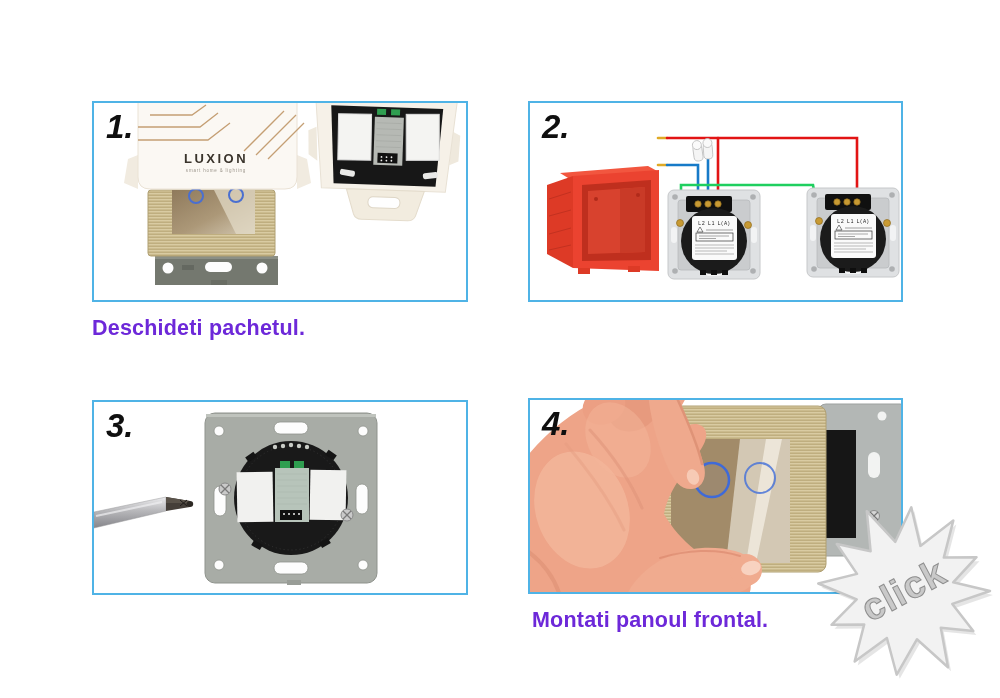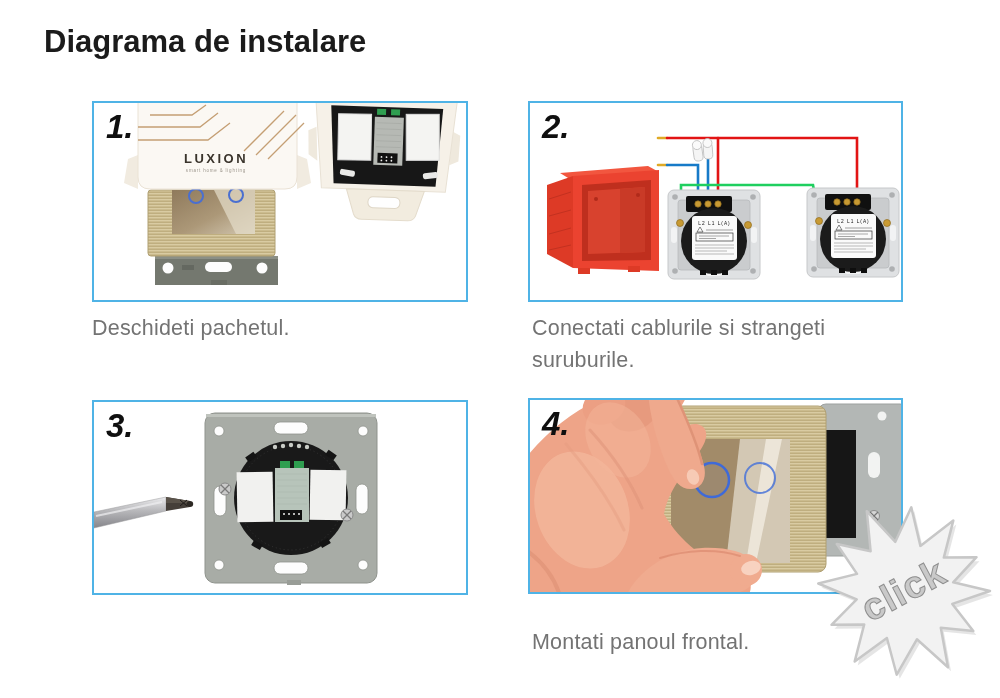--- a/index.html
+++ b/index.html
@@ -10,35 +10,34 @@
        color:#1b1b1b;letter-spacing:0px;}
   .panel{position:absolute;background:#fff;border:2px solid #4FB3E6;box-sizing:border-box;
        overflow:hidden;}
   .p1{left:92px;top:101px;width:376px;height:201px;}
   .p2{left:528px;top:101px;width:375px;height:201px;}
   .p3{left:92px;top:400px;width:376px;height:195px;}
   .p4{left:528px;top:398px;width:375px;height:196px;}
   .panel svg.art{position:absolute;left:0;top:0;width:100%;height:100%;display:block;}
   .stepnum{position:absolute;left:12px;top:4px;font-size:33px;font-weight:800;
        font-style:italic;color:#0f0f0f;z-index:3;line-height:1.2;}
-  .cap{position:absolute;margin:0;font-size:21.5px;color:#737373;line-height:1.5;
-       font-weight:400;letter-spacing:0.2px;}
+  .cap{position:absolute;margin:0;font-size:21.5px;color:#6d28d9;line-height:1.5;
+       font-weight:700;letter-spacing:0.2px;}
   .c1{left:92px;top:312px;width:400px;}
   .c2{left:532px;top:312px;width:400px;}
   .c3{left:92px;top:604px;width:370px;}
-  .c4{left:532px;top:604px;width:330px;margin-top:22px;}
+  .c4{left:532px;top:604px;width:330px;}
   .badge{position:absolute;left:812px;top:503px;width:188px;height:180px;z-index:6;}
   .badge text{font-family:"Liberation Sans", sans-serif;font-weight:bold;}
 </style>
 </head>
 <body>
 
 <div class="canvas">
 
-  <h1 class="title">Diagrama de instalare</h1>
 
   <section class="panel p1">
     <svg class="art" viewBox="0 0 372 197" preserveAspectRatio="none">
       <defs>
         <pattern id="brush1" width="4" height="3" patternUnits="userSpaceOnUse">
           <rect width="4" height="3" fill="#cbbb8e"></rect>
           <rect width="4" height="1" fill="#d9cba2"></rect>
           <rect y="2" width="4" height="0.8" fill="#bcab7b"></rect>
         </pattern>
         <linearGradient id="glass1" x1="0" y1="0" x2="1" y2="1">
@@ -358,21 +357,20 @@
           <path d="M 36,44 C 58,70 80,100 94,130" stroke="#e39a80" stroke-width="3" opacity="0.4"></path>
           <path d="M 130,158 C 156,150 186,148 210,156" stroke="#d8856a" stroke-width="2" opacity="0.6"></path>
           <path d="M -4,150 C 10,160 24,176 30,196" stroke="#d98b6f" stroke-width="4" opacity="0.5"></path>
         </g>
       </g>
     </svg>
     <div class="stepnum">4.</div>
   </section>
 
   <p class="cap c1">Deschideti pachetul.</p>
-  <p class="cap c2">Conectati cablurile si strangeti suruburile.</p>
   <p class="cap c4">Montati panoul frontal.</p>
 
   <svg class="badge" viewBox="0 0 188 180">
     <polygon transform="translate(3,4)" opacity="0.10" fill="#000" points="178,88 140.3,100.9 161.3,128 128.8,124.8 136,164.2 104.9,136.3 84.7,171.7 74.9,135 42.7,158.4 52.2,121.4 19.5,121.8 44.7,96.3 6.3,80.5 45,70.9 24.8,41 58.6,48.2 54.8,8.2 83.3,38.8 99.3,4.3 108.4,42.9 141.3,17.6 131.8,54.6 164.5,54.2 141.2,79.3"></polygon>
     <polygon fill="#f2f2f2" stroke="#c7c7c7" stroke-width="2.5" stroke-linejoin="round" points="178,88 140.3,100.9 161.3,128 128.8,124.8 136,164.2 104.9,136.3 84.7,171.7 74.9,135 42.7,158.4 52.2,121.4 19.5,121.8 44.7,96.3 6.3,80.5 45,70.9 24.8,41 58.6,48.2 54.8,8.2 83.3,38.8 99.3,4.3 108.4,42.9 141.3,17.6 131.8,54.6 164.5,54.2 141.2,79.3"></polygon>
     <text x="92" y="100" text-anchor="middle" font-size="38" letter-spacing="1" fill="#c9c9c9" stroke="#8f8f8f" stroke-width="1" transform="rotate(-28 92 88)">click</text>
   </svg>
 
 </div>
 

